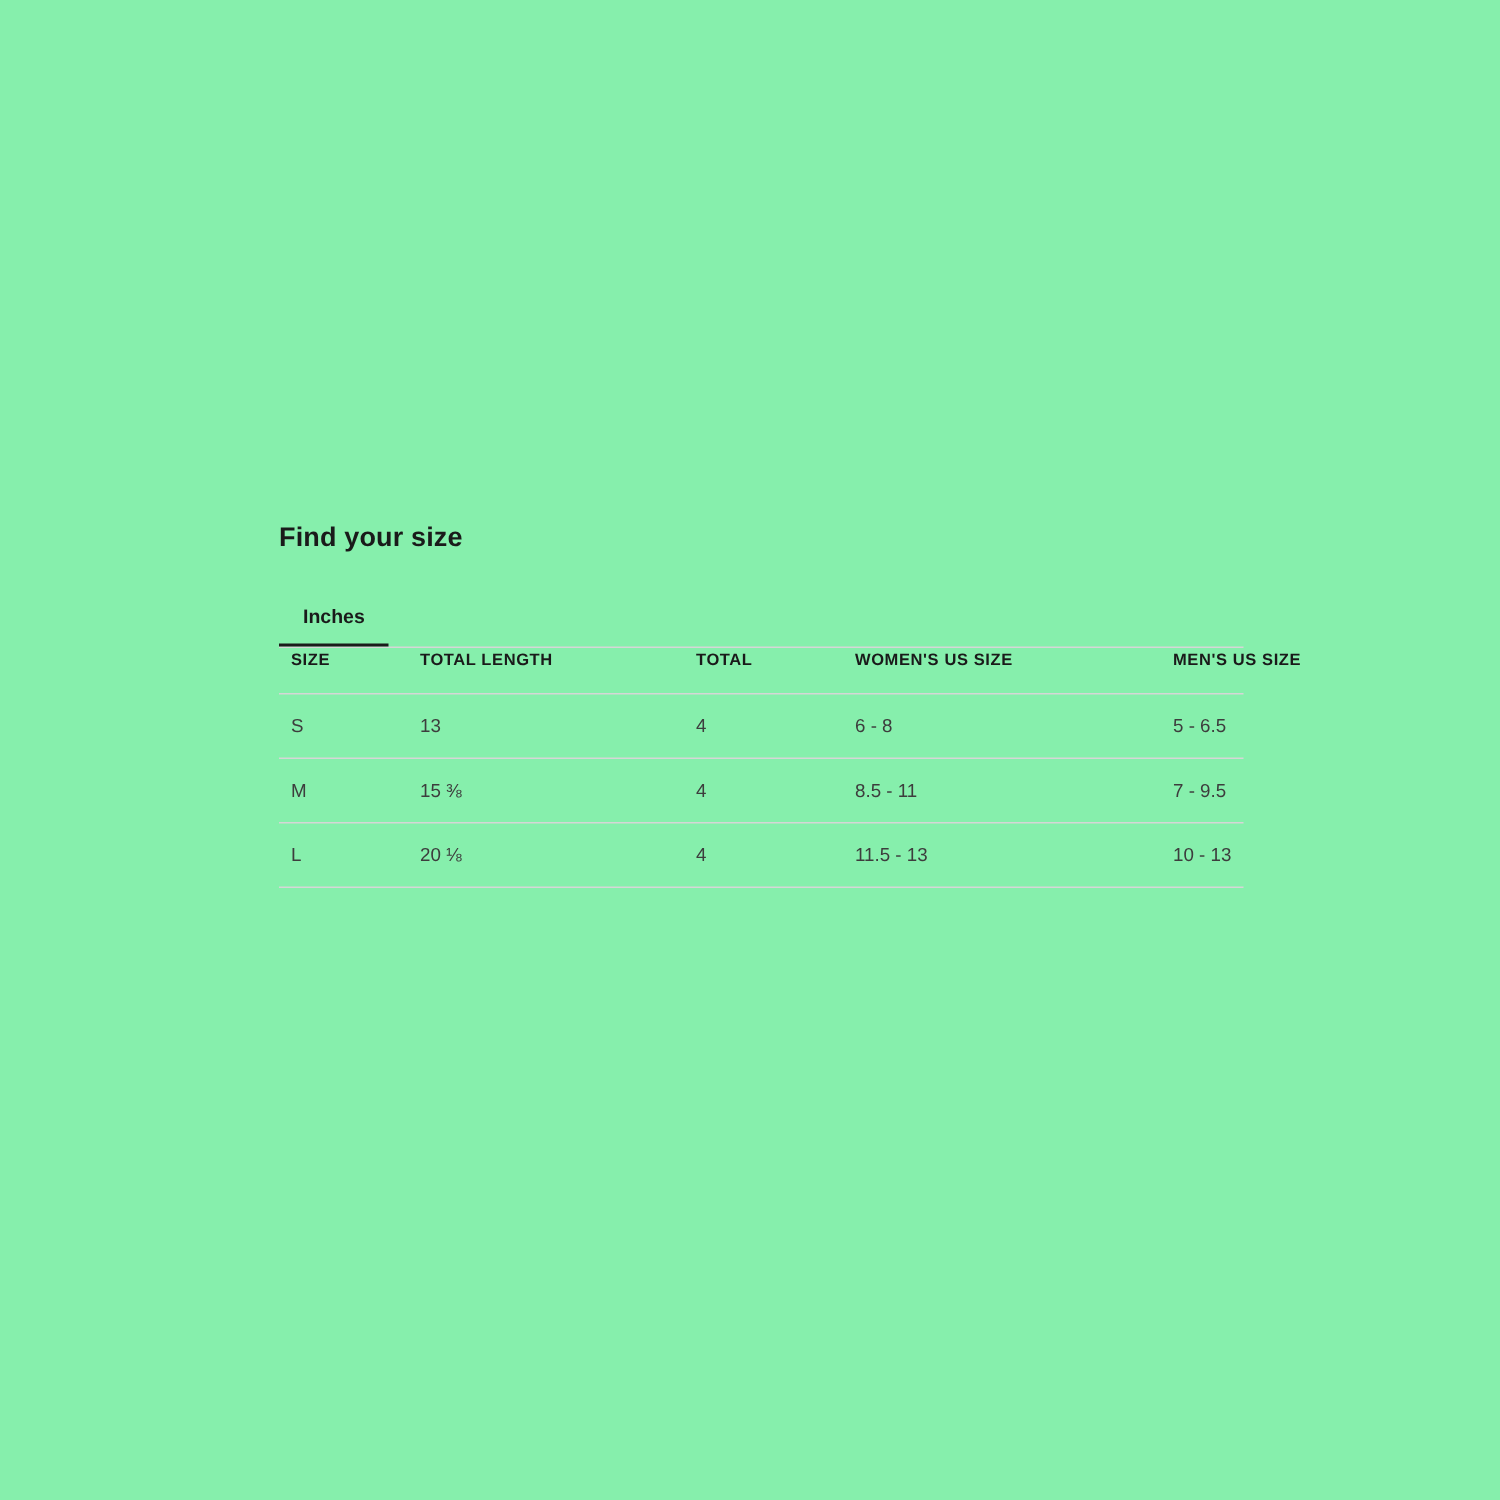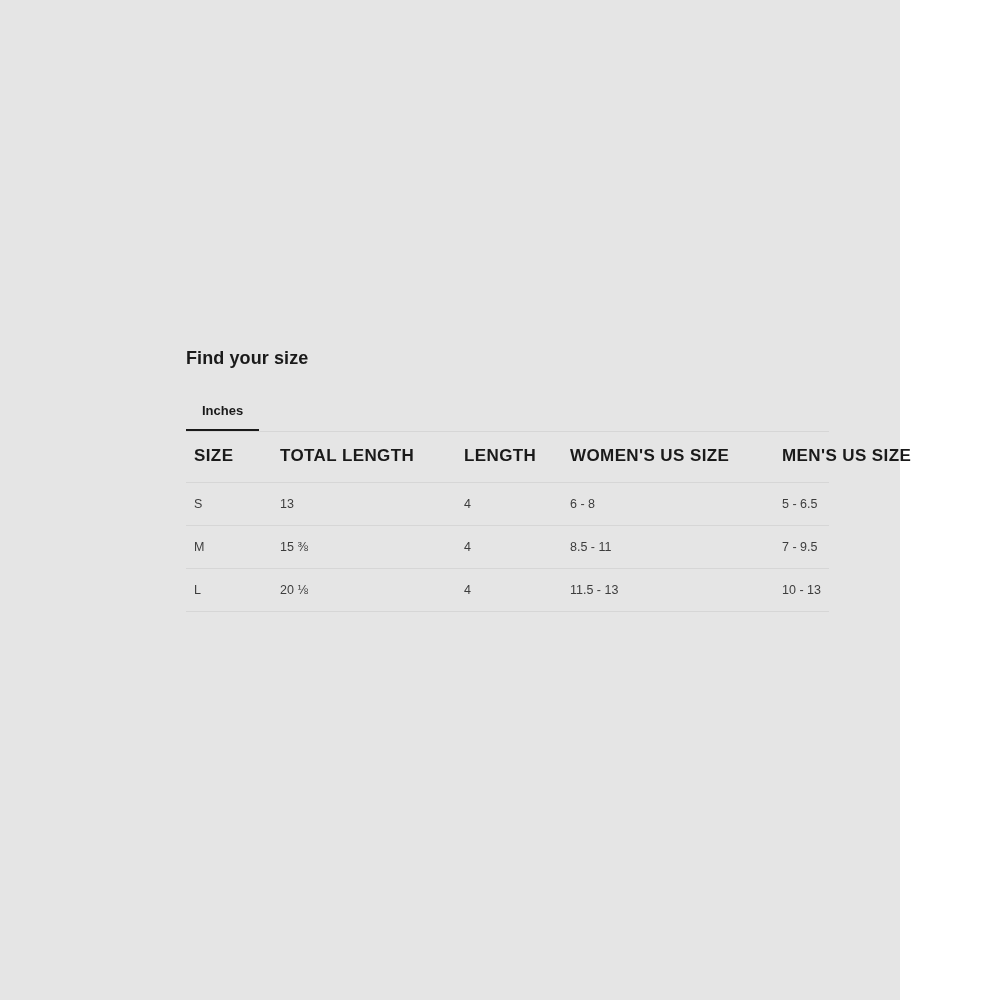--- a/index.html
+++ b/index.html
@@ -7,23 +7,23 @@
     padding: 0;
     width: 1000px;
     height: 1000px;
     background: #ffffff;
     font-family: "Liberation Sans", sans-serif;
     -webkit-font-smoothing: antialiased;
   }
 
   #page {
     position: relative;
-    width: 900px;
+    width: 1000px;
     height: 1000px;
-    background: #e5e5e5;
+    background: #86efac;
   }
 
   .panel {
     position: absolute;
     left: 186px;
     top: 348px;
     width: 643px;
   }
 
   .page-title {
@@ -83,25 +83,25 @@
   }
 
   table.size-table {
     width: 100%;
     border-collapse: collapse;
     table-layout: fixed;
   }
 
   table.size-table th {
     text-align: left;
-    font-size: 17px;
+    font-size: 11px;
     font-weight: bold;
     color: #1a1a1a;
     letter-spacing: 0.4px;
-    padding: 14px 8px 16px 8px;
+    padding: 2px 8px 16px 8px;
     border-bottom: 1px solid #d6d6d6;
     white-space: nowrap;
   }
 
   table.size-table td {
     text-align: left;
     font-size: 12.5px;
     color: #3d3d3d;
     padding: 14px 8px 14px 8px;
     border-bottom: 1px solid #d6d6d6;
@@ -130,21 +130,21 @@
 
     <div class="tabs">
       <button class="tab active">Inches</button>
     </div>
 
     <table class="size-table">
       <thead>
         <tr>
           <th class="col-size">SIZE</th>
           <th class="col-length">TOTAL LENGTH</th>
-          <th class="col-width">LENGTH</th>
+          <th class="col-width">TOTAL</th>
           <th class="col-womens">WOMEN'S US SIZE</th>
           <th class="col-mens">MEN'S US SIZE</th>
         </tr>
       </thead>
       <tbody>
         <tr>
           <td>S</td>
           <td>13</td>
           <td>4</td>
           <td>6 - 8</td>

